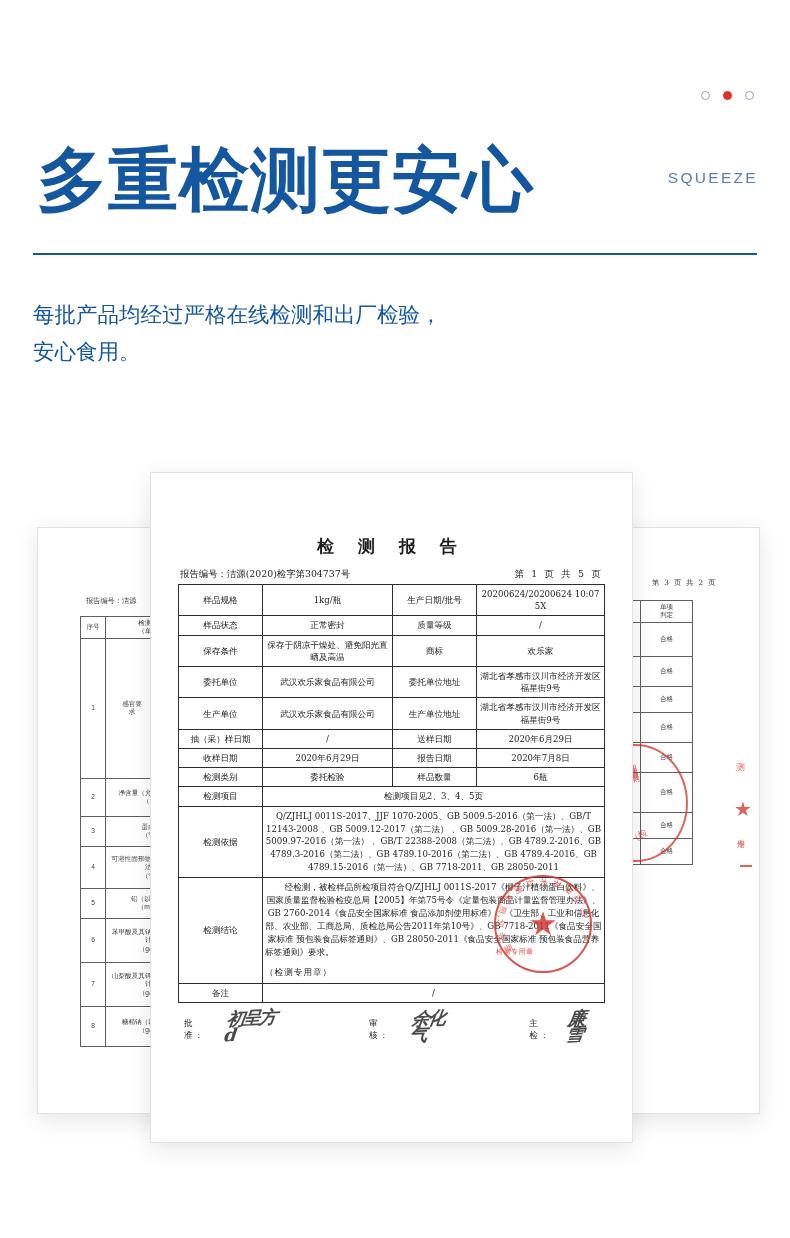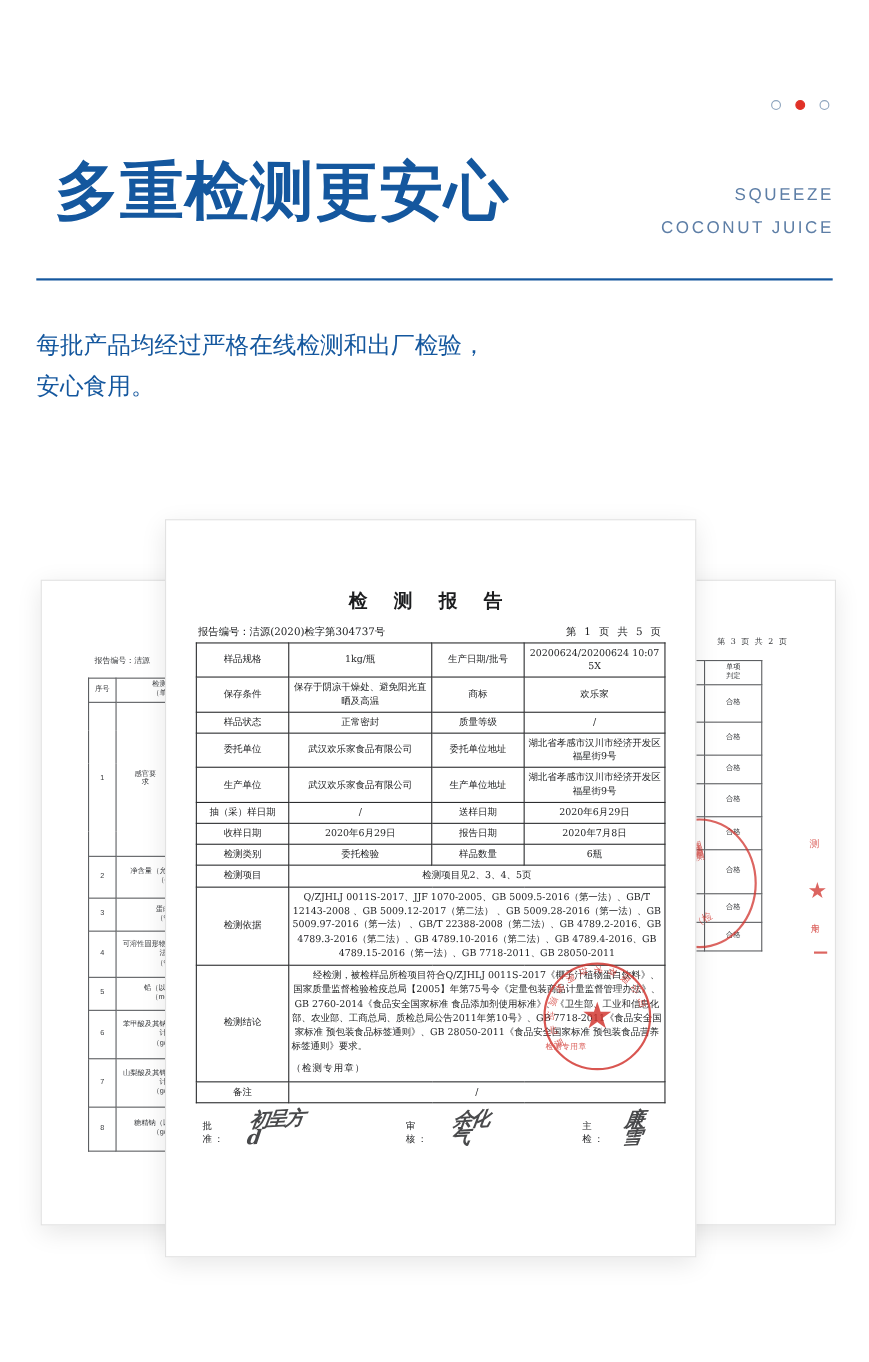--- a/index.html
+++ b/index.html
@@ -10,22 +10,22 @@
     overflow: hidden;
   }
   .page { position: relative; width: 790px; height: 1238px; background: #fff; }
 
   
   .dots { position: absolute; top: 91px; right: 36px; display: flex; gap: 13px; align-items: center; }
   .dot { width: 9px; height: 9px; border-radius: 50%; border: 1.4px solid #8da4bd; background: transparent; }
   .dot.filled { background: #e03127; border-color: #e03127; }
 
   .headline {
-    position: absolute; left: 50px; top: 143px;
-    font-size: 58px; line-height: 1.08; font-weight: 700;
+    position: absolute; left: 37px; top: 143px;
+    font-size: 70px; line-height: 1.08; font-weight: 700;
     color: #14579e; letter-spacing: 1px;
     font-family: "DejaVu Sans", "Liberation Sans", sans-serif;
   }
   .en-block {
     position: absolute; right: 32px; top: 163px;
     text-align: right; color: #5d7ea6;
     font-size: 15.5px; letter-spacing: 2.3px; line-height: 1.95;
     font-family: "Liberation Sans", sans-serif;
   }
   .rule {
@@ -167,21 +167,20 @@
   <div class="dots">
     <span class="dot"></span>
     <span class="dot filled"></span>
     <span class="dot"></span>
   </div>
 
   <div class="headline">多重检测更安心</div>
 
   <div class="en-block">
     <div>SQUEEZE</div>
-    <div>COCONUT JUICE</div>
   </div>
 
   <div class="rule"></div>
 
   <div class="subtitle">
     <div>每批产品均经过严格在线检测和出厂检验，</div>
     <div>安心食用。</div>
   </div>
 
   <div class="sheet sheet-left">
@@ -375,30 +374,30 @@
 
       <table class="mt">
         <tbody>
         <tr>
           <td class="lab">样品规格</td>
           <td class="v1">1kg/瓶</td>
           <td class="lab2">生产日期/批号</td>
           <td class="v2">20200624/20200624 10:07 5X</td>
         </tr>
         <tr>
+          <td class="lab">样品状态</td>
+          <td class="v1">正常密封</td>
+          <td class="lab2">质量等级</td>
+          <td class="v2">/</td>
+        </tr>
+        <tr>
           <td class="lab">保存条件</td>
           <td class="v1">保存于阴凉干燥处、避免阳光直晒及高温</td>
           <td class="lab2">商标</td>
           <td class="v2">欢乐家</td>
-        </tr>
-        <tr>
-          <td class="lab">样品状态</td>
-          <td class="v1">正常密封</td>
-          <td class="lab2">质量等级</td>
-          <td class="v2">/</td>
         </tr>
         <tr>
           <td class="lab">委托单位</td>
           <td class="v1">武汉欢乐家食品有限公司</td>
           <td class="lab2">委托单位地址</td>
           <td class="v2">湖北省孝感市汉川市经济开发区福星街9号</td>
         </tr>
         <tr>
           <td class="lab">生产单位</td>
           <td class="v1">武汉欢乐家食品有限公司</td>

